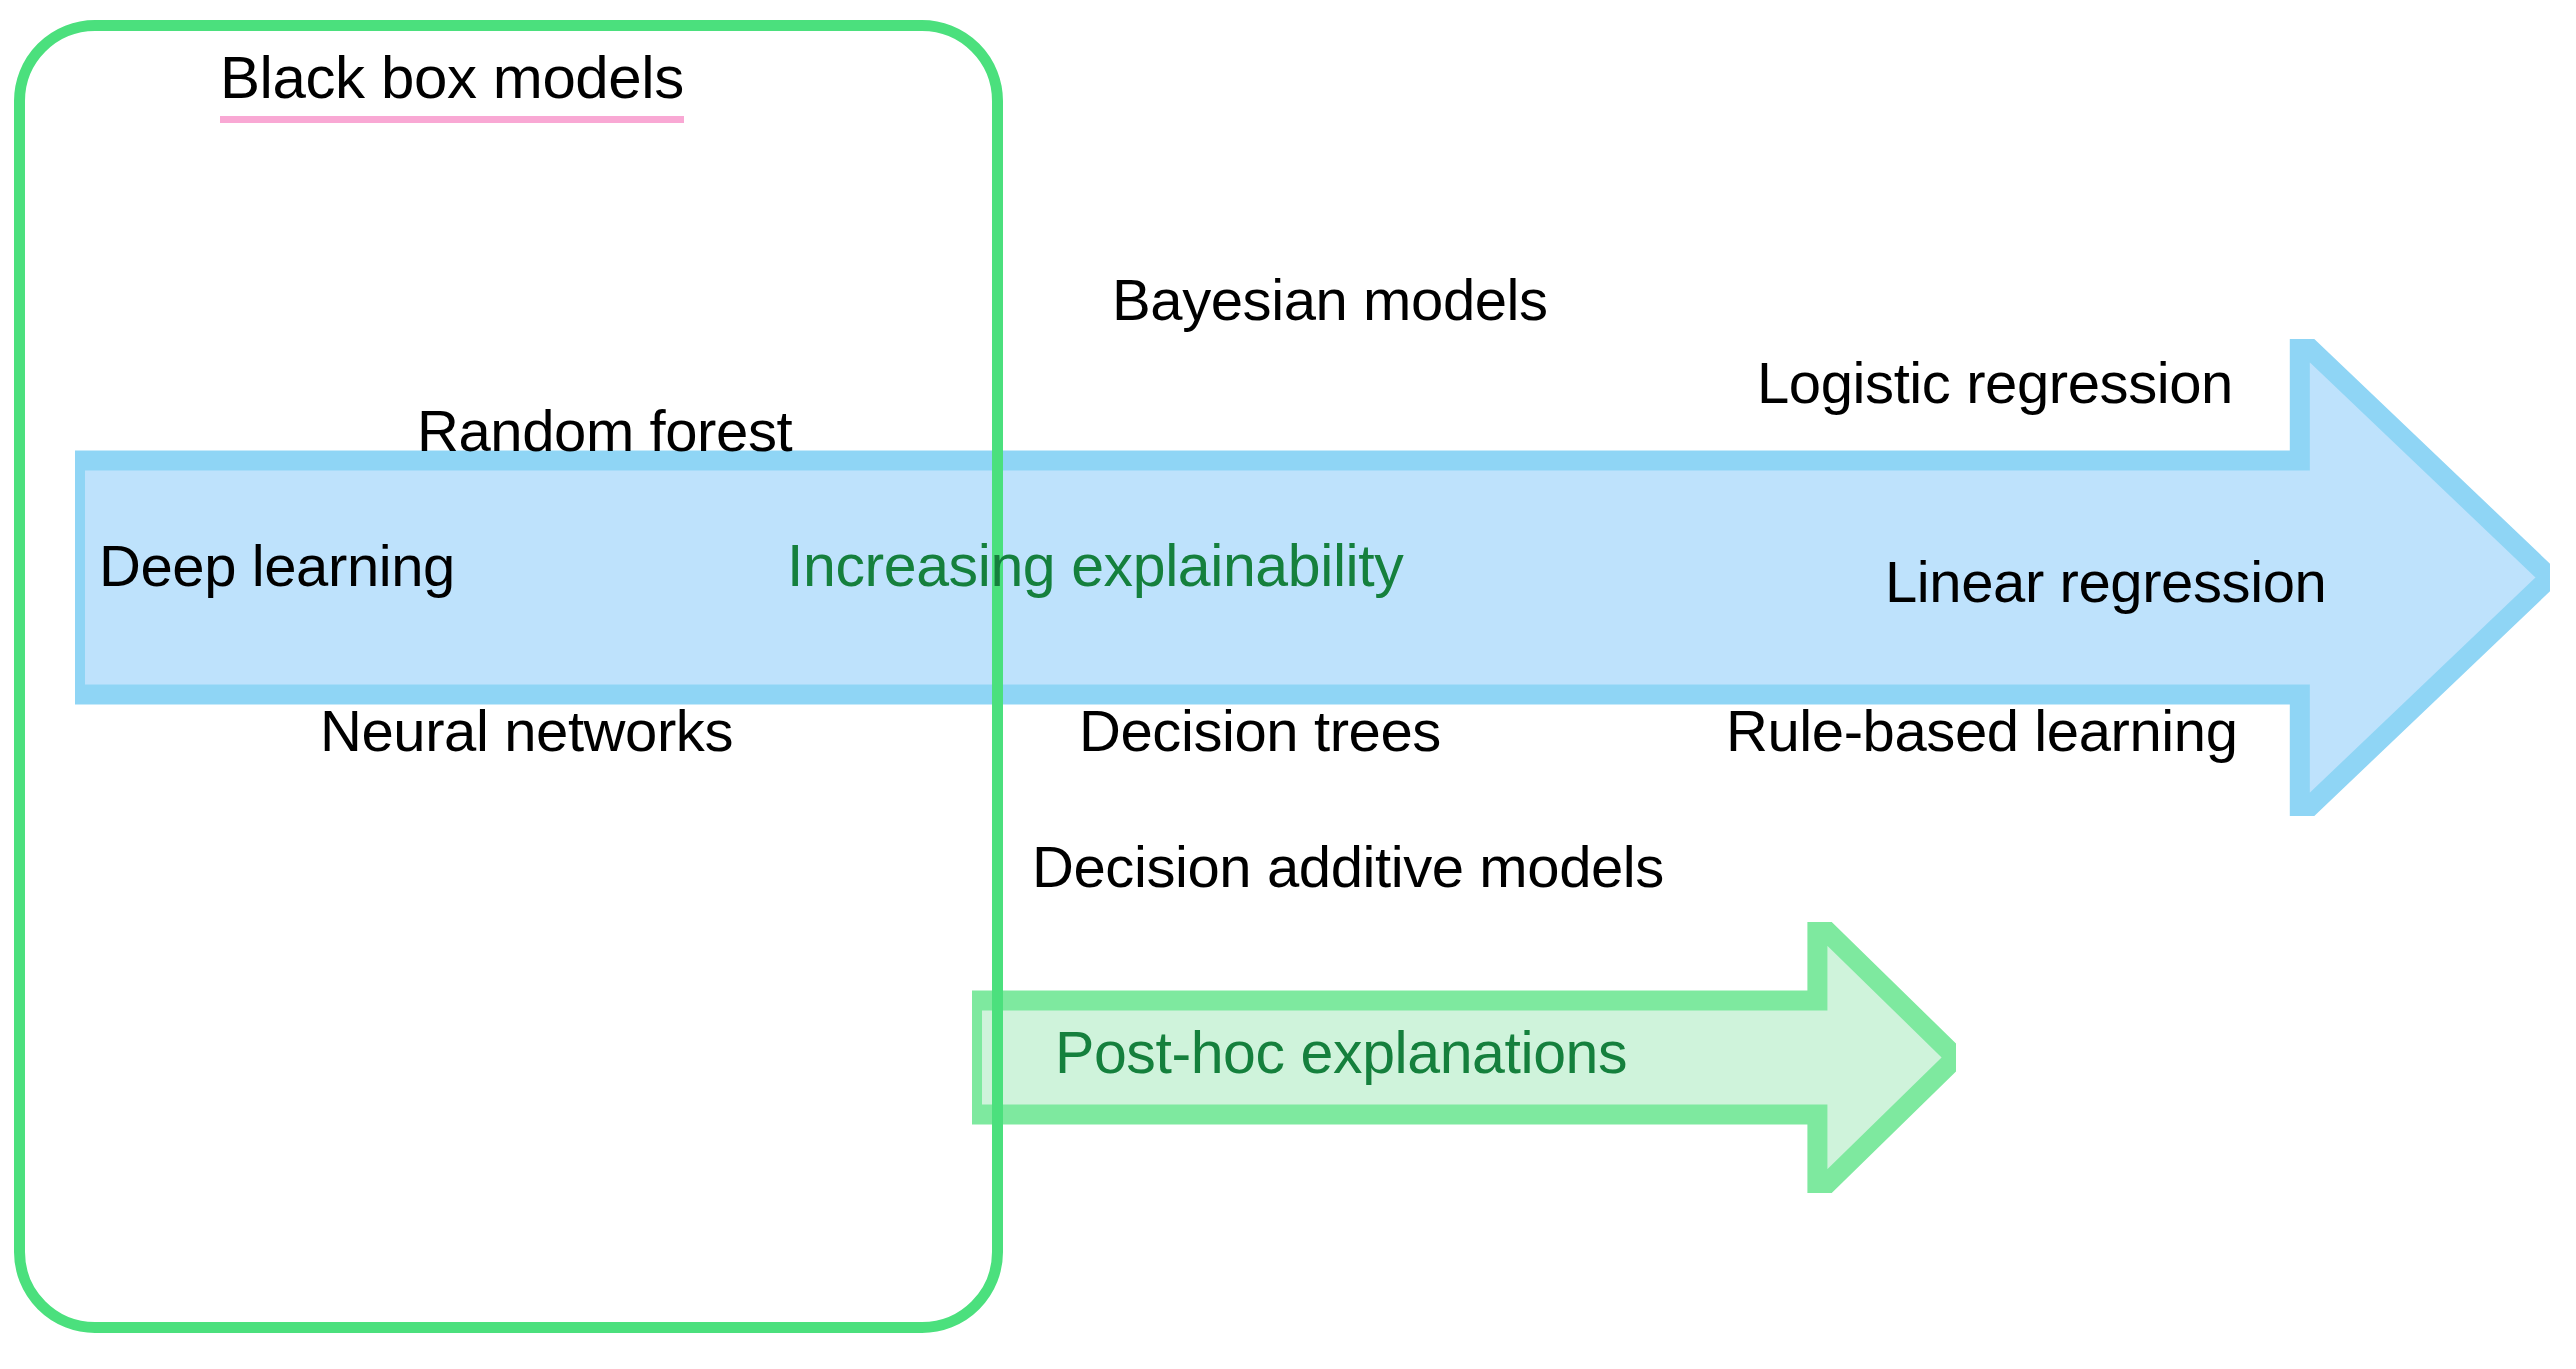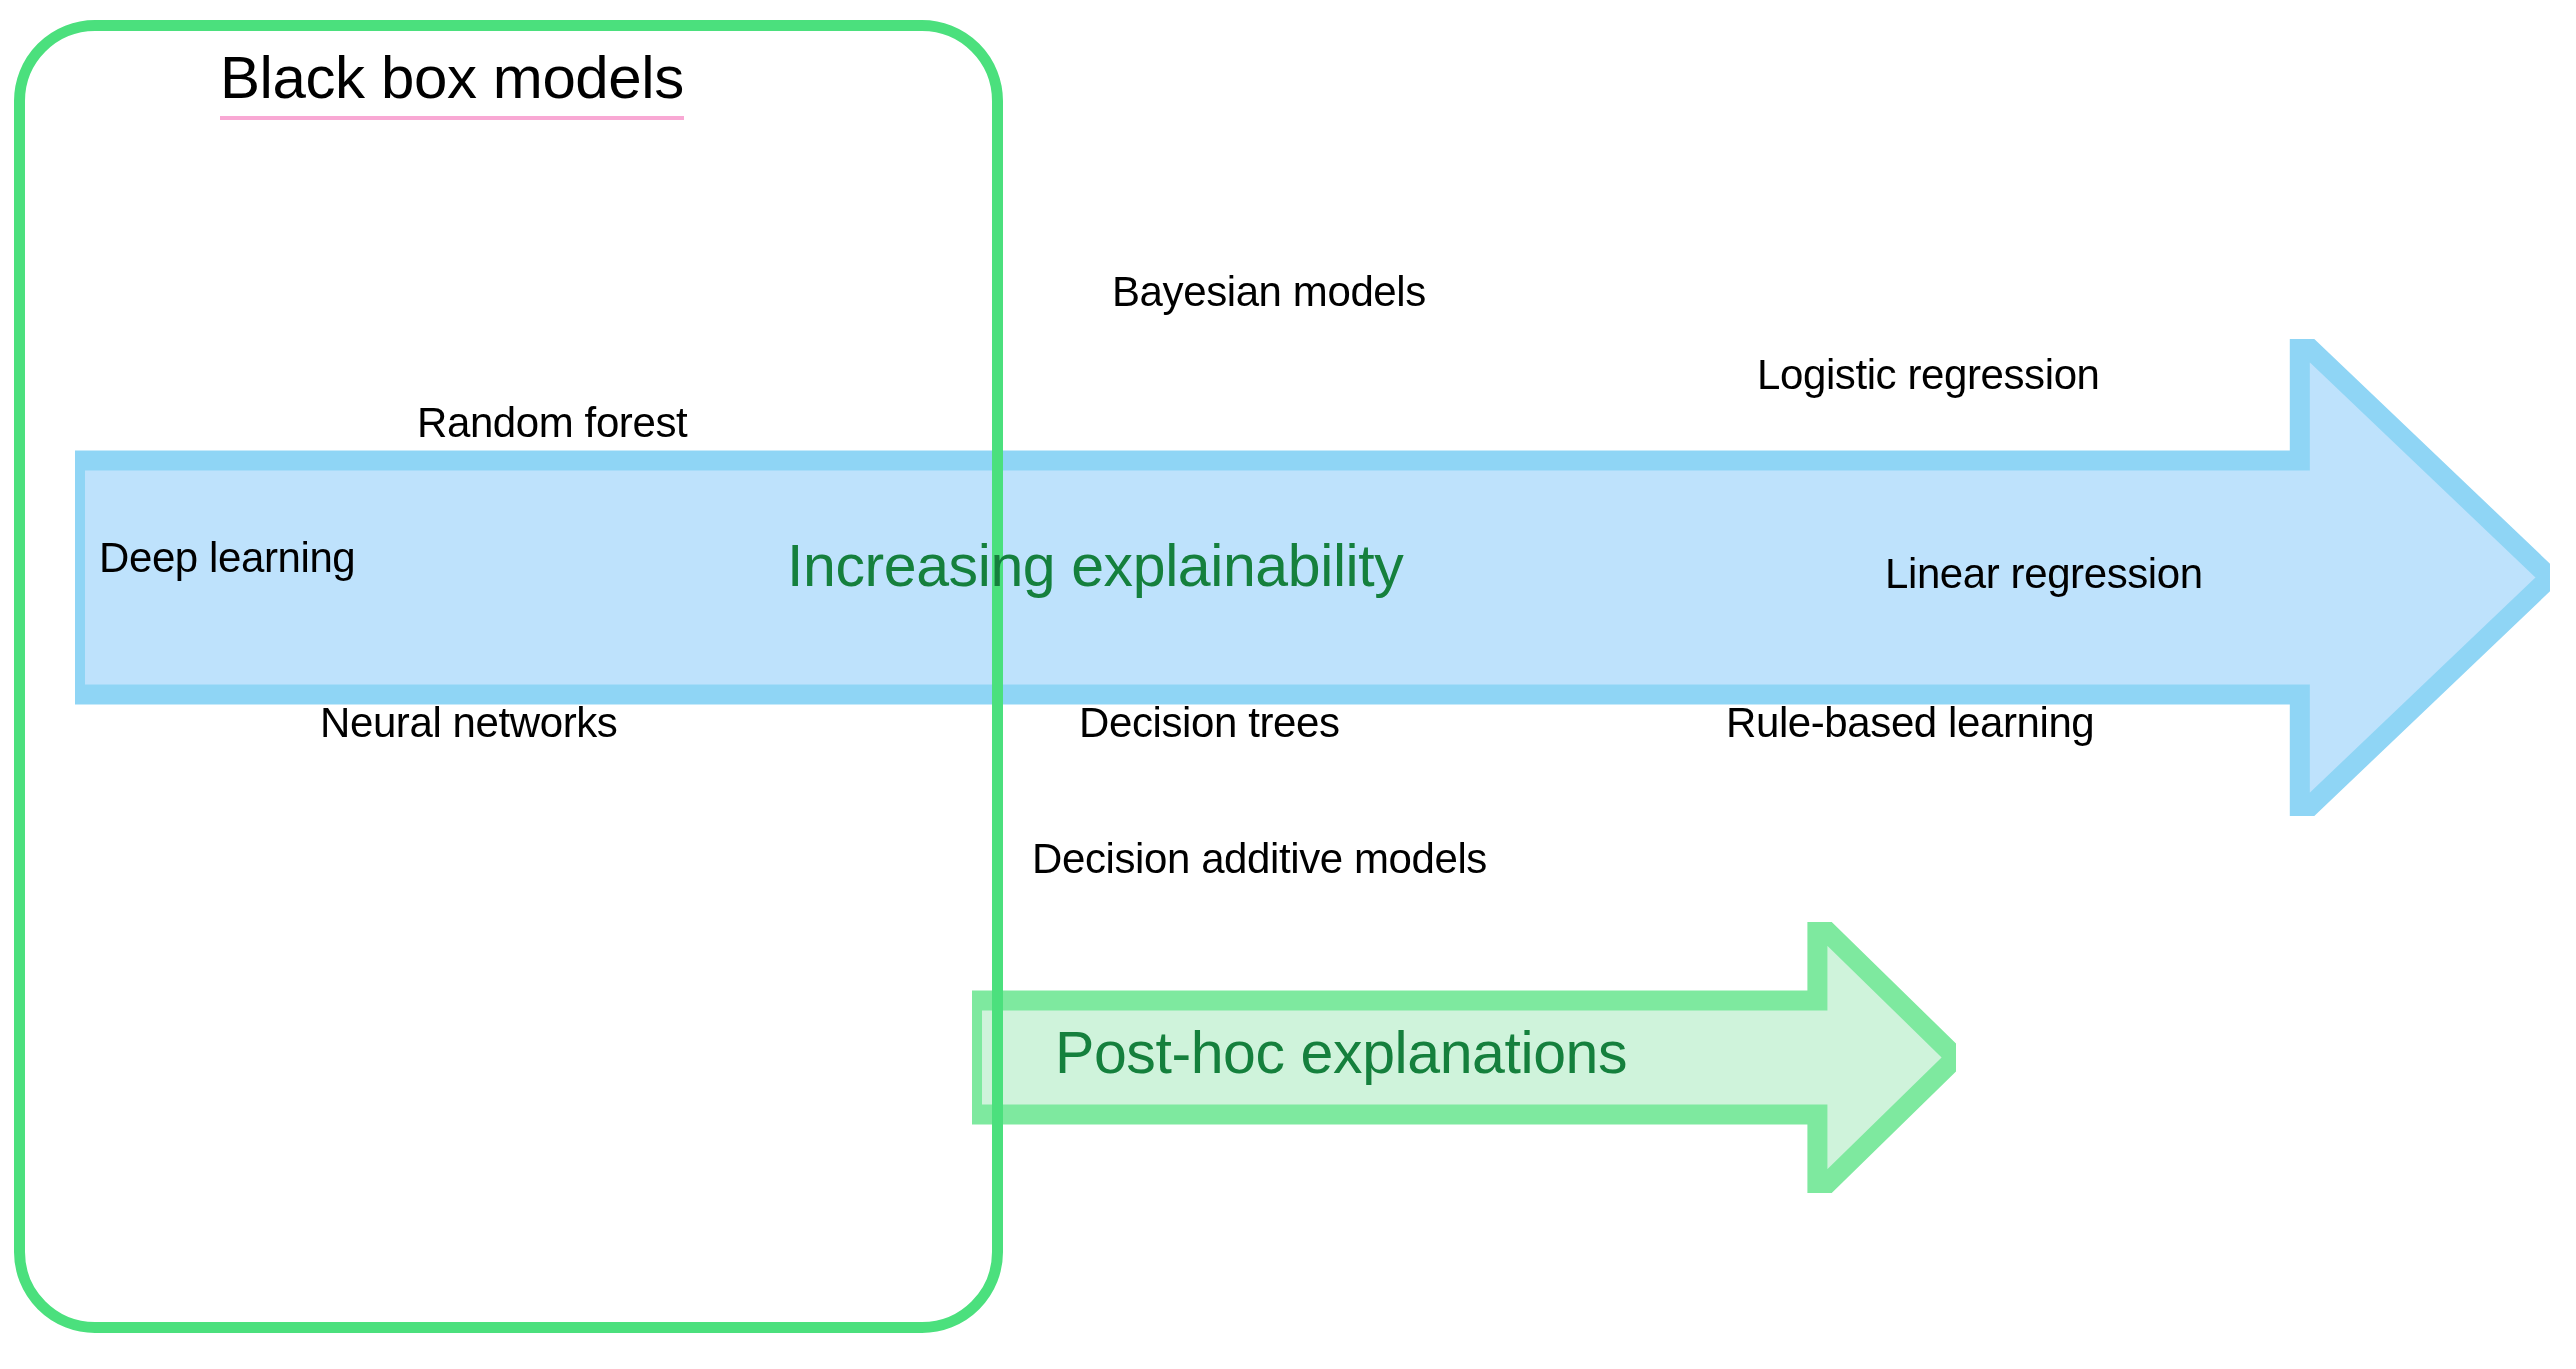--- a/index.html
+++ b/index.html
@@ -37,21 +37,21 @@
     position: absolute;
     color: #000000;
     font-size: 60px;
     line-height: 1;
     white-space: nowrap;
     z-index: 6;
     font-family: "Liberation Sans", sans-serif;
     letter-spacing: -0.4px;
   }
   .heading .u {
-    border-bottom: 4px solid #f9a8d4;
+    border-bottom: 7px solid #f9a8d4;
     padding-bottom: 7.7px;
     display: inline-block;
   }
   #heading-blackbox { left: 220px; top: 48px; }
   #heading-transparent { left: 1429px; top: 48px; }
 
   
   .blue-arrow {
     position: absolute;
     left: 75px;
@@ -84,21 +84,21 @@
     font-family: "Liberation Sans", sans-serif;
     letter-spacing: -0.4px;
   }
   #caption-blue { left: 787px; top: 537px; }
   #caption-green { left: 1055px; top: 1024px; }
 
   
   .model-label {
     position: absolute;
     color: #000000;
-    font-size: 42px;
+    font-size: 58px;
     line-height: 1;
     white-space: nowrap;
     z-index: 7;
     font-family: "Liberation Sans", sans-serif;
     letter-spacing: -0.4px;
   }
   #label-random-forest        { left: 417px;  top: 368px; margin-top: 34px;  }
   #label-bayesian-models      { left: 1112px; top: 271px;  }
   #label-logistic-regression  { left: 1757px; top: 354px;  }
   #label-deep-learning        { left: 99px;  top: 537px;  }

